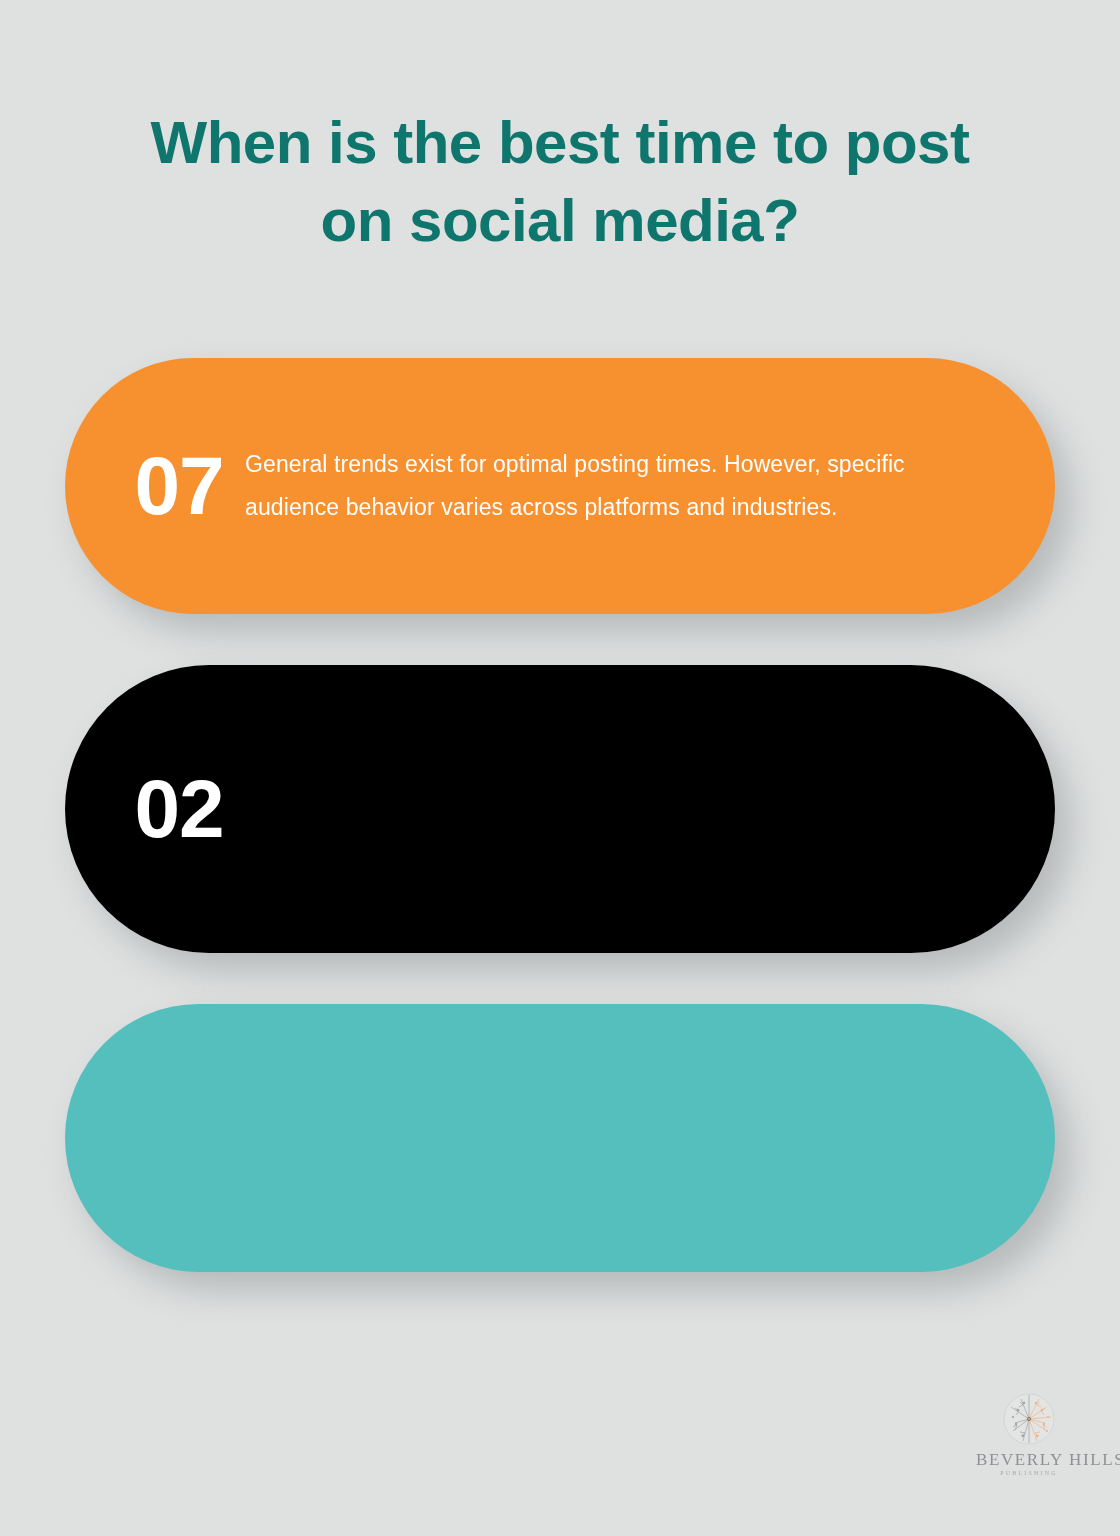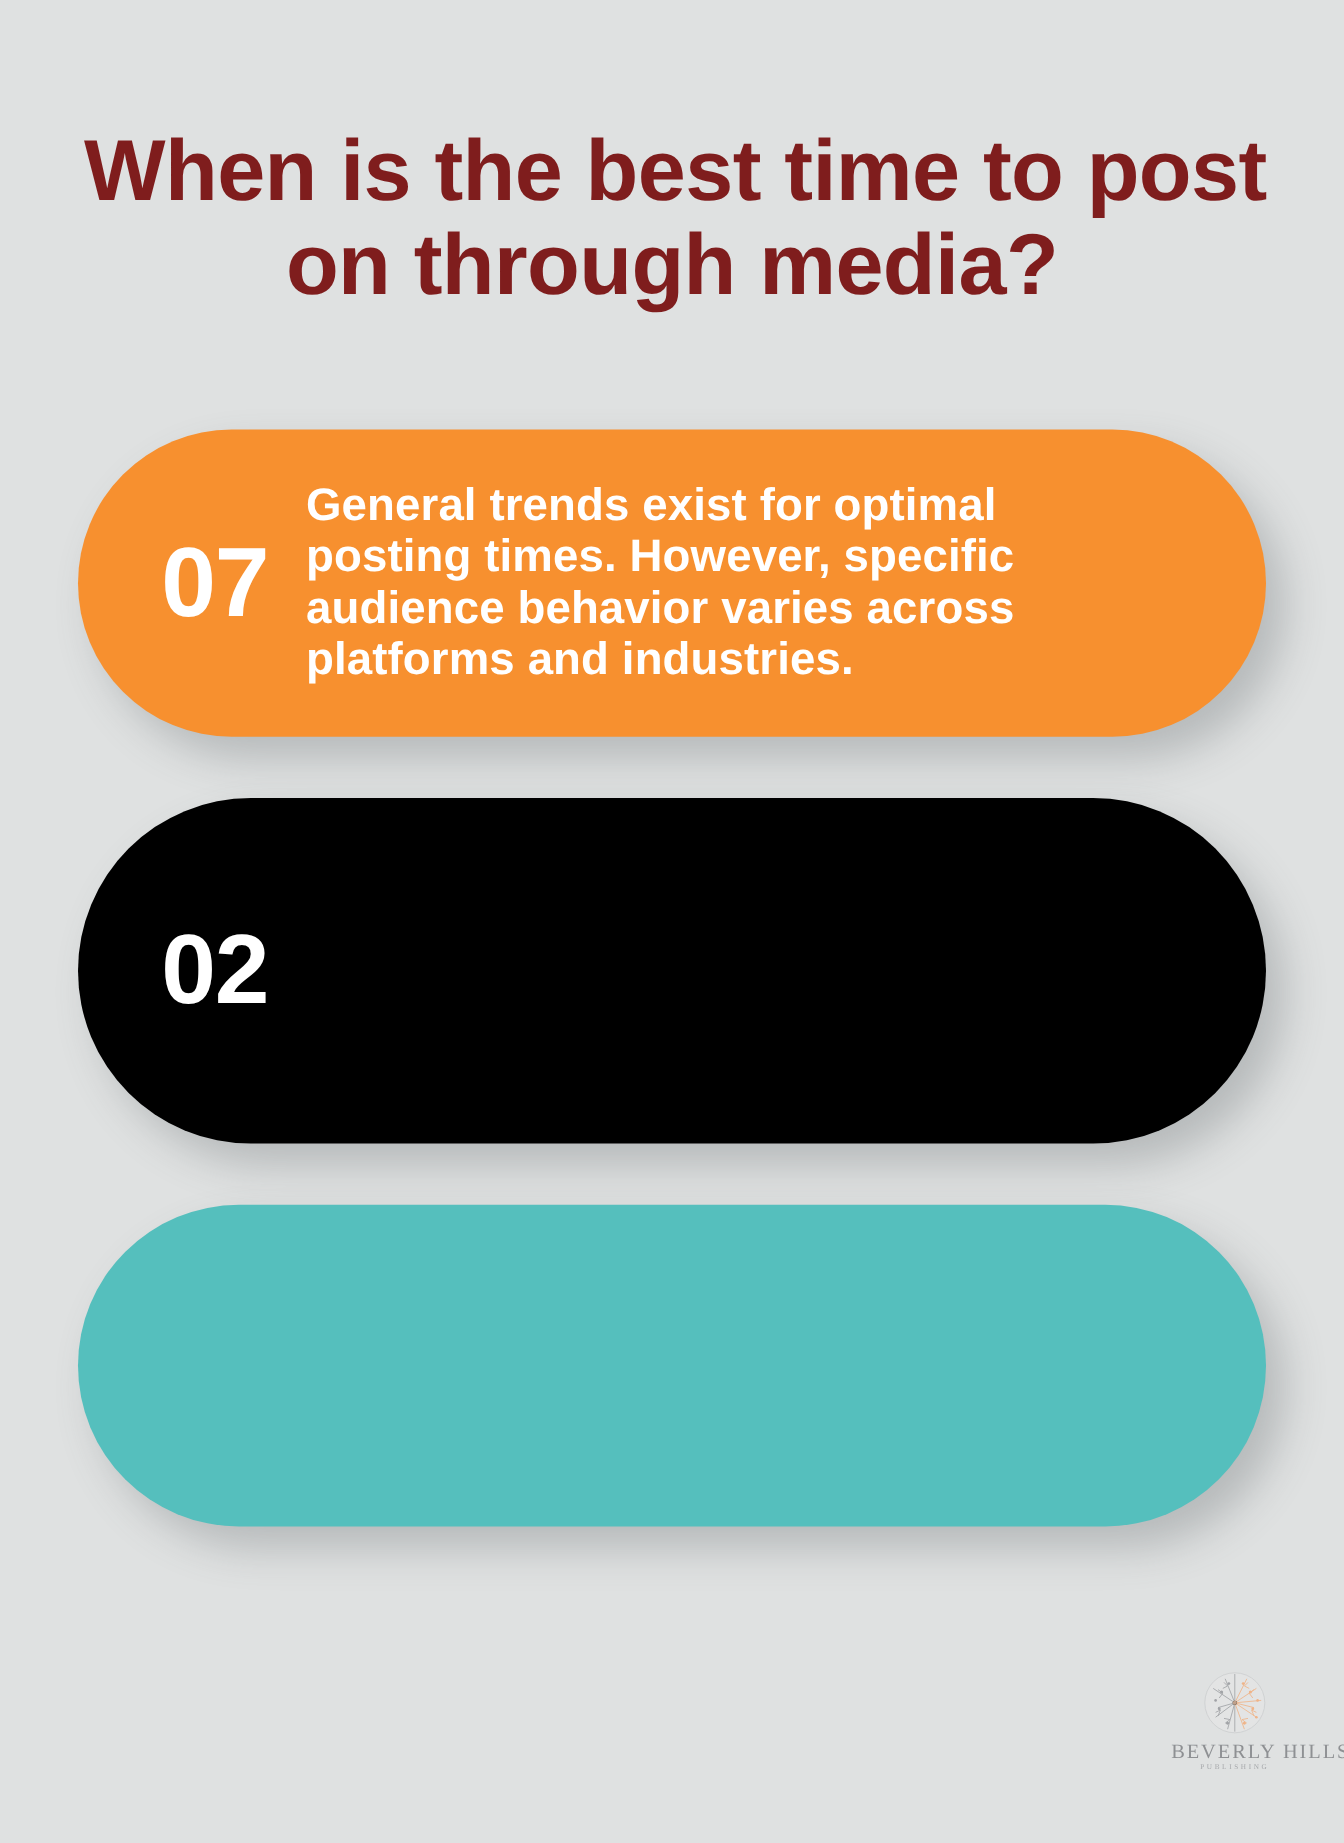--- a/index.html
+++ b/index.html
@@ -31,24 +31,24 @@
     top: 104px;
     width: 1120px;
     text-align: center;
     padding: 0 70px;
   }
 
   .title-line {
     display: block;
     font-family: "Liberation Sans Narrow", "Liberation Sans", "DejaVu Sans", sans-serif;
     font-weight: 700;
-    font-size: 72px;
+    font-size: 60px;
     line-height: 78px;
     letter-spacing: -0.5px;
-    color: #7f1d1d;
+    color: #0f766e;
     white-space: nowrap;
   }
 
   
   .cards {
     position: absolute;
     left: 0;
     top: 358px;
     width: 1120px;
   }
@@ -93,26 +93,25 @@
     font-size: 82px;
     line-height: 82px;
     letter-spacing: -1px;
     color: #ffffff;
   }
 
   .card-text {
     flex: 1 1 auto;
     padding-right: 88px;
     font-family: "Liberation Sans", "DejaVu Sans", sans-serif;
-    font-weight: 700;
-    font-size: 38px;
+    font-weight: 400;
+    font-size: 23px;
     line-height: 43px;
     color: #ffffff;
     letter-spacing: 0.1px;
-    margin-left: 10px;
   }
 
   
   .logo {
     position: absolute;
     right: 38px;
     bottom: 58px;
     width: 106px;
     text-align: center;
   }
@@ -143,21 +142,21 @@
     white-space: nowrap;
   }
 </style>
 </head>
 <body>
 
 <div class="poster">
 
   <div class="title-block">
     <span class="title-line">When is the best time to post</span>
-    <span class="title-line">on through media?</span>
+    <span class="title-line">on social media?</span>
   </div>
 
   <div class="cards">
 
     <div class="card card-1">
       <div class="card-number">07</div>
       <div class="card-text">General trends exist for optimal posting times. However, specific audience behavior varies across platforms and industries.</div>
     </div>
 
     <div class="card card-2">

